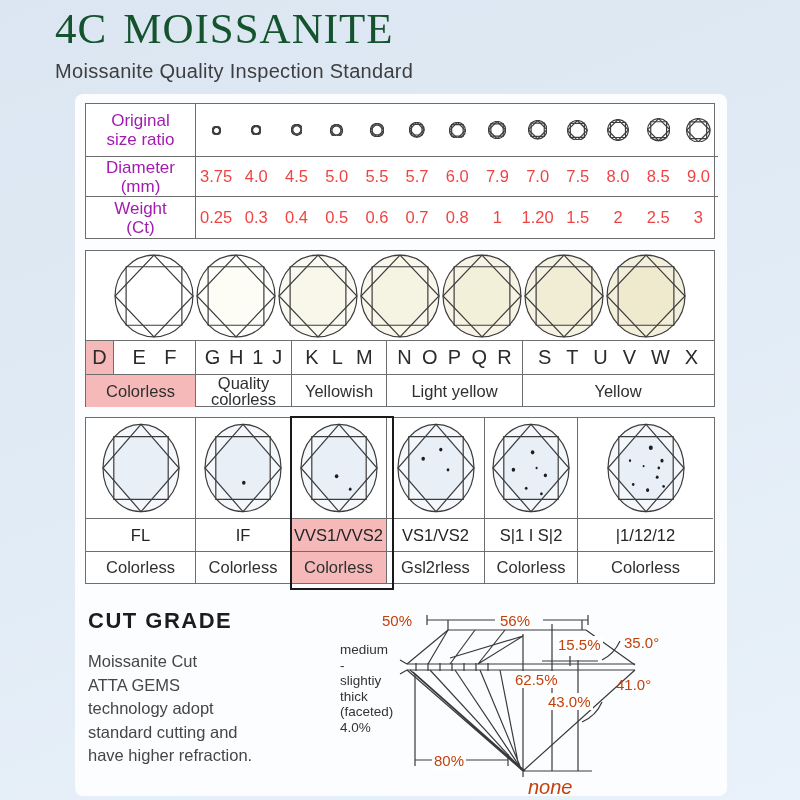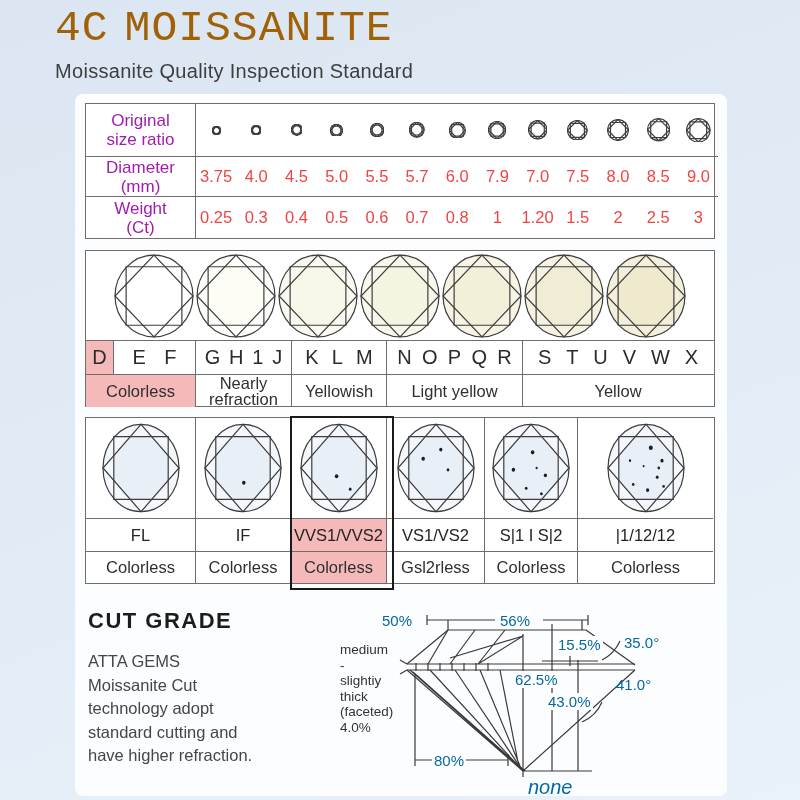--- a/index.html
+++ b/index.html
@@ -2,22 +2,22 @@
 <html><head>
 <meta charset="utf-8">
 <style>
   html,body{margin:0;padding:0;}
   body{width:800px;height:800px;overflow:hidden;position:relative;
        font-family:"Liberation Sans", sans-serif;color:#2c2c2c;
        background:linear-gradient(160deg,#dbe6f2 0%,#e2ecf6 55%,#e9f2fa 100%);}
   .panel{position:absolute;left:75px;top:94px;width:652px;height:702px;
          background:#fcfdff;border-radius:8px;}
   
-  .title{position:absolute;left:55px;top:4px;font-family:Liberation Mono, monospace;
-         font-size:43px;color:#a16207;letter-spacing:1px;}
+  .title{position:absolute;left:55px;top:4px;font-family:Liberation Serif, serif;
+         font-size:43px;color:#14532d;letter-spacing:1px;}
   .title .gap{display:inline-block;width:16px;}
   .subtitle{position:absolute;left:55px;top:60px;font-size:20px;color:#3e3e3e;letter-spacing:.3px;}
   
   .sec{position:absolute;left:10px;box-sizing:border-box;border:1.5px solid #6e6e6e;background:#fff;}
   .cell{box-sizing:border-box;display:flex;align-items:center;justify-content:center;}
   .br{border-right:1px solid #6e6e6e;} .bb{border-bottom:1px solid #6e6e6e;}
   .pink{background:#f5b9b9;}
   
   .sec1{top:9px;width:630px;display:grid;grid-template-columns:110px repeat(13,40.2px);
         grid-template-rows:53px 40px 41px;}
@@ -40,21 +40,21 @@
   .purity{font-size:16.5px;color:#2f2f2f;}
   .hl-frame{position:absolute;left:204px;top:-2px;width:100px;height:170px;
             border:2.2px solid #191919;pointer-events:none;}
   
   .cut-head{position:absolute;left:13px;top:514px;font-size:22px;font-weight:bold;
             letter-spacing:1.5px;color:#1c1c1c;}
   .cut-desc{position:absolute;left:13px;top:556px;font-size:16.5px;line-height:23.5px;color:#464646;}
   .cut-desc span{display:block;}
   .diagram{position:absolute;left:255px;top:500px;width:445px;height:202px;}
   .diagram svg{position:absolute;left:0;top:0;}
-  .dlab{position:absolute;font-size:15px;color:#0369a1;white-space:nowrap;}
+  .dlab{position:absolute;font-size:15px;color:#c2410c;white-space:nowrap;}
   .mask{background:#fff;padding:0 2px;}
   .girdle-spec{position:absolute;left:10px;top:48px;font-size:13.5px;line-height:15.5px;color:#333;}
   .girdle-spec span{display:block;}
 </style>
 </head>
 <body>
 
 <svg width="0" height="0" style="position:absolute">
   <defs>
     <g id="gem-sym">
@@ -233,21 +233,21 @@
         <span>S</span>
         <span>T</span>
         <span>U</span>
         <span>V</span>
         <span>W</span>
         <span>X</span>
       </div>
     </div>
     <div class="s2-cats">
       <div class="cell br pink">Colorless</div>
-      <div class="cell br">Nearly refraction</div>
+      <div class="cell br">Quality colorless</div>
       <div class="cell br">Yellowish</div>
       <div class="cell br">Light yellow</div>
       <div class="cell">Yellow</div>
     </div>
   </div>
 
   <div class="sec sec3">
     <div class="cell br bb" id="cl-0">
         <svg viewBox="0 0 100 100" width="80" height="92" preserveAspectRatio="none">
           <use href="#gem-sym" style="--c1:#f4f7fb;--c2:#e9eff7"></use>
@@ -312,22 +312,22 @@
     <div class="cell purity br pink">Colorless</div>
     <div class="cell purity br">Gsl2rless</div>
     <div class="cell purity br">Colorless</div>
     <div class="cell purity">Colorless</div>
 
     <div class="hl-frame"></div>
   </div>
 
   <div class="cut-head">CUT GRADE</div>
   <div class="cut-desc">
+    <span>Moissanite Cut</span>
     <span>ATTA GEMS</span>
-    <span>Moissanite Cut</span>
     <span>technology adopt</span>
     <span>standard cutting and</span>
     <span>have higher refraction.</span>
   </div>
 
   <div class="diagram">
     <svg width="445" height="202" viewBox="0 0 445 202">
       <g stroke="#3a3a3a" stroke-width="1.2" fill="none">
 
         <path d="M97,26 H165 M213,26 H258 M97,21 V31 M258,21 V31 M118,26 V36 M252,26 V36"></path>

